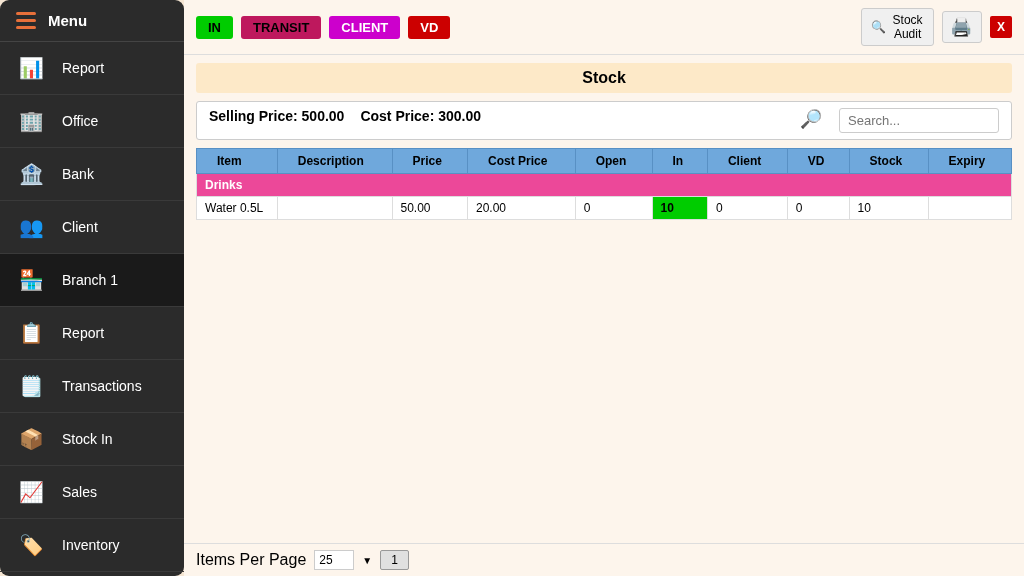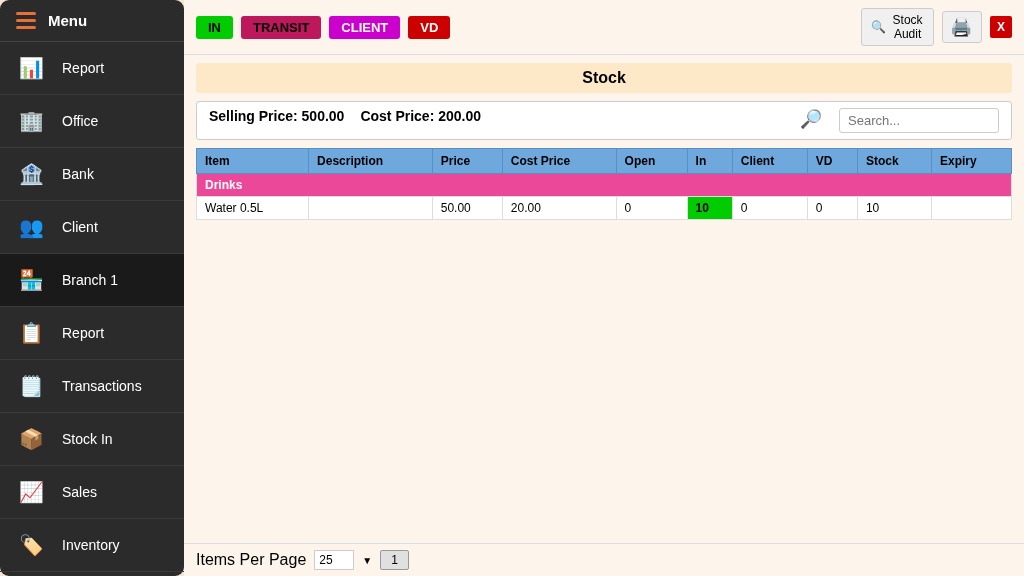--- a/index.html
+++ b/index.html
@@ -192,21 +192,21 @@
     
     .data-table {
       width: 100%;
       border-collapse: collapse;
       font-size: 12px;
     }
 
     .data-table th {
       background: #6fa8dc;
       color: #000;
-      padding: 5px 8px;
+      padding: 5px 20px;
       text-align: left;
       border: 1px solid #5890c4;
       font-weight: bold;
     }
 
     .data-table td {
       padding: 4px 8px;
       border: 1px solid #ddd;
       text-align: left;
     }
@@ -342,21 +342,21 @@
 
     <button class="close-btn">X</button>
   </div>
 
   <div id="content">
 
     <div class="section-title">Stock</div>
 
     <div class="price-bar">
       <span class="price-text">Selling Price: 500.00</span>
-      <span class="price-text">Cost Price: 200.00</span>
+      <span class="price-text">Cost Price: 300.00</span>
       <div class="price-spacer"></div>
       <span class="search-icon-btn">🔎</span>
       <input class="search-input" type="text" placeholder="Search..." style="">
     </div>
 
     <table class="data-table">
       <thead>
         <tr id="table-header-row">
             <th>Item</th>
             <th>Description</th>

